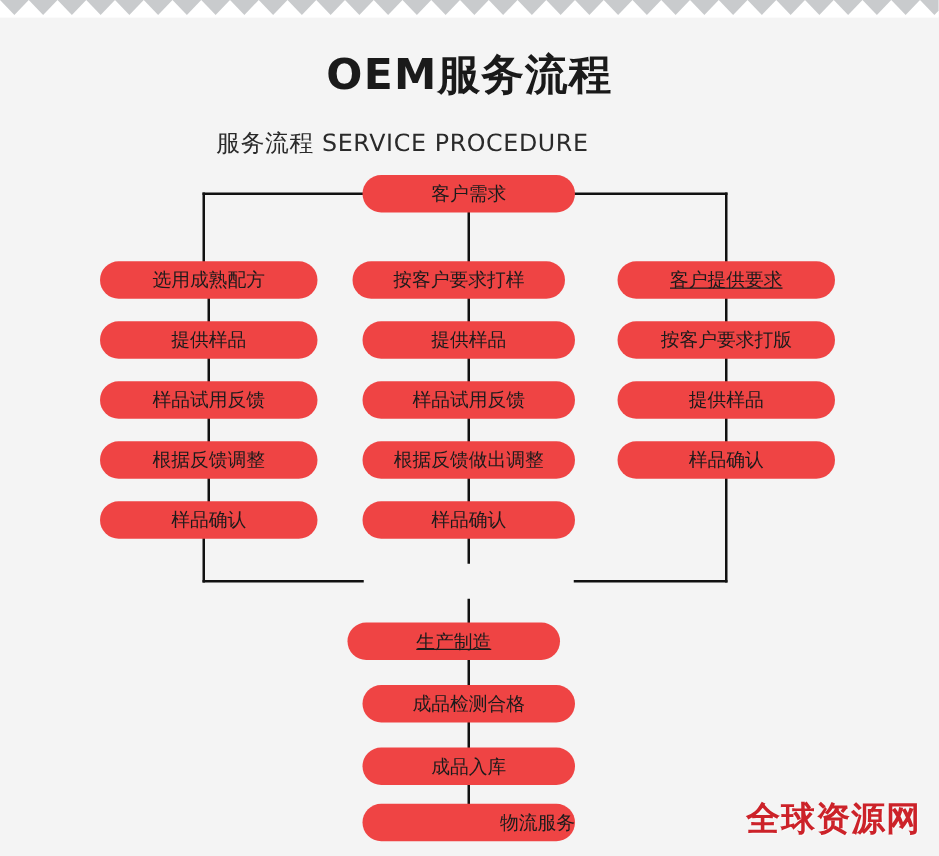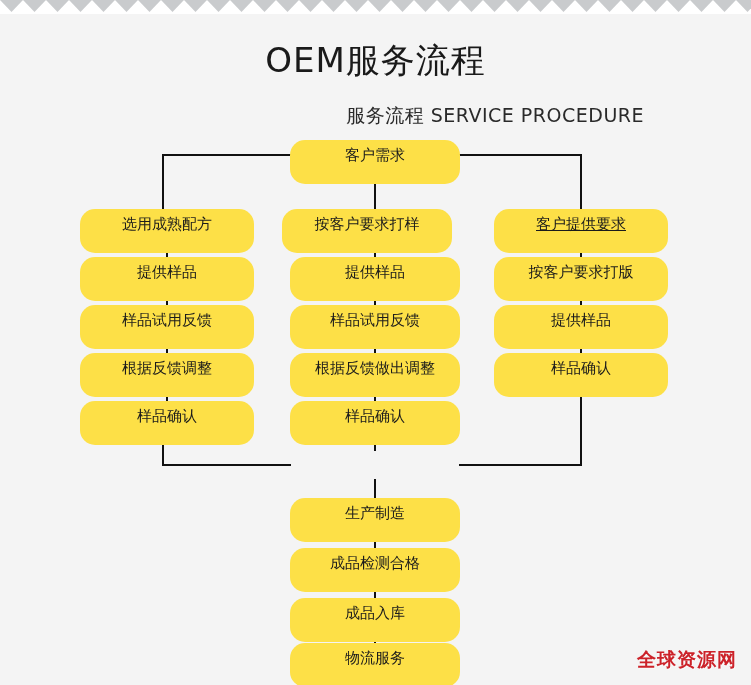--- a/index.html
+++ b/index.html
@@ -41,30 +41,30 @@
   
   .title {
     position: absolute;
     top: 38px;
     left: 0;
     width: 751px;
     text-align: center;
     font-size: 34px;
     letter-spacing: 1px;
     color: #1a1a1a;
-    font-weight: 400;
+    font-weight: 700;
     line-height: 44px;
     white-space: nowrap;
   }
   .subtitle {
     position: absolute;
     top: 102px;
     left: 0;
     width: 644px;
-    text-align: right;
+    text-align: center;
     font-size: 19px;
     color: #2a2a2a;
     font-weight: 400;
     letter-spacing: 0.5px;
     line-height: 26px;
     white-space: nowrap;
   }
 
   
   .chart {
@@ -76,37 +76,37 @@
   }
   .lines {
     position: absolute;
     top: 0; left: 0;
     width: 751px;
     height: 685px;
     pointer-events: none;
   }
   .node {
     position: absolute;
-    height: 44px;
+    height: 30px;
     line-height: 30px;
-    background: #fde047;
+    background: #ef4444;
     border-radius: 15px;
     text-align: center;
     font-size: 15px;
     color: #1b1b1b;
     white-space: nowrap;
     box-sizing: border-box;
   }
 
   
   .watermark {
     position: absolute;
     right: 14px;
     bottom: 12px;
-    font-size: 19px;
+    font-size: 27px;
     font-weight: bold;
     color: #cc2229;
     letter-spacing: 1px;
     text-shadow: 1px 1px 0 rgba(255,255,255,0.55);
     white-space: nowrap;
     margin-left: 37px;
   }
 </style>
 </head>
 <body>
@@ -213,22 +213,22 @@
     <div class="node" style="left:290px; top:305px; width:170px;">样品试用反馈</div>
     <div class="node" style="left:290px; top:353px; width:170px;">根据反馈做出调整</div>
     <div class="node" style="left:290px; top:401px; width:170px;">样品确认</div>
 
     <div class="node" style="left:494px; top:209px; width:174px;text-decoration:underline;">客户提供要求</div>
     <div class="node" style="left:494px; top:257px; width:174px;">按客户要求打版</div>
     <div class="node" style="left:494px; top:305px; width:174px;">提供样品</div>
     <div class="node" style="left:494px; top:353px; width:174px;">样品确认</div>
 
 
-    <div class="node" style="left:290px; top:498px; width:170px;">生产制造</div>
+    <div class="node" style="left:278px; top:498px; width:170px;text-decoration:underline;">生产制造</div>
     <div class="node" style="left:290px; top:548px; width:170px;text-align:center;">成品检测合格</div>
     <div class="node" style="left:290px; top:598px; width:170px;">成品入库</div>
-    <div class="node" style="left:290px; top:643px; width:170px;">物流服务</div>
+    <div class="node" style="left:290px; top:643px; width:170px;text-align:right;">物流服务</div>
 
   </div>
 
   <div class="watermark">全球资源网</div>
 
 </div>
 
 </body></html>

